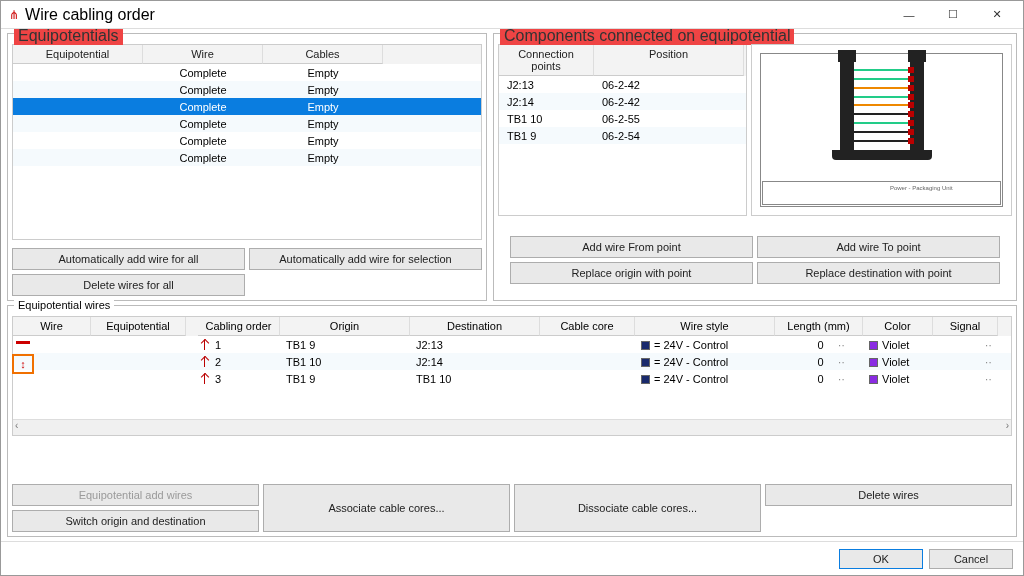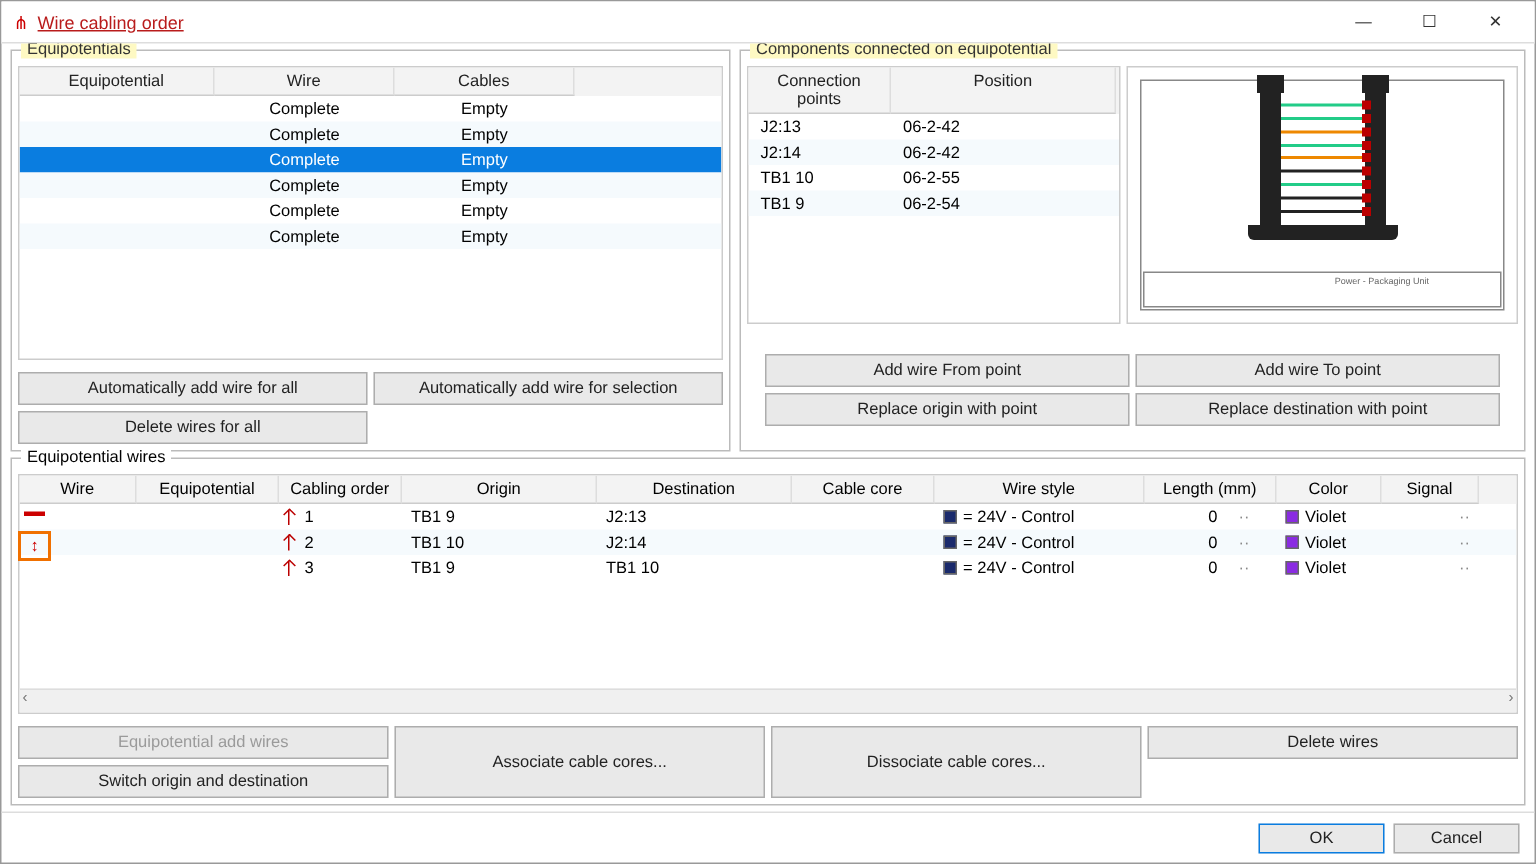--- a/index.html
+++ b/index.html
@@ -1,27 +1,27 @@
 <!DOCTYPE html>
 <html><head>
 <meta charset="utf-8">
 <style>
 * { box-sizing: border-box; margin: 0; padding: 0; font-family: "Segoe UI", Tahoma, sans-serif; font-size: 11px; }
 html, body { width: 1024px; height: 576px; background: #fff; overflow: hidden; }
 .window { width: 1024px; height: 576px; border: 1px solid #999; display: flex; flex-direction: column; background:#fff; }
 .titlebar { height: 28px; display:flex; align-items:center; padding:0 4px 0 8px; border-bottom:1px solid #ddd; background:#fff; }
 .titlebar .icon { color:#c00; margin-right:6px; font-size:12px; }
-.titlebar .title { flex:1; color:#b91c1c; font-size:12px;text-decoration:underline; }
+.titlebar .title { flex:1; color:#000000; font-size:16px; }
 .win-btn { width:44px; height:26px; display:flex; align-items:center; justify-content:center; color:#333; }
 
 .content { flex:1; display:flex; flex-direction:column; padding:4px 6px; gap:4px; overflow:hidden; }
 
 .top-area { display:flex; gap:6px; height:268px; }
 .fieldset { border:1px solid #bbb; position:relative; background:#fff; display:flex; flex-direction:column; }
-.fieldset > .legend { position:absolute; top:-7px; left:6px; background:#fef9c3; padding:0 4px; color:#333; font-size:11px; }
+.fieldset > .legend { position:absolute; top:-7px; left:6px; background:#ef4444; padding:0 4px; color:#333; font-size:16px; }
 .fs-equi { flex: 0 0 480px; }
 .fs-comp { flex: 1; display:flex; flex-direction:row; }
 
 .eq-grid-wrap { flex:1; margin:10px 4px 4px 4px; border:1px solid #ccc; overflow:hidden; background:#fff; display:flex; flex-direction:column;}
 .grid-head { display:flex; background:#f3f3f3; }
 .grid-head .hcell { border-right:1px solid #ddd; border-bottom:1px solid #ccc; padding:3px 6px; text-align:center; color:#222; }
 .grid-body { flex:1; overflow:auto; }
 .grid-row { display:flex; height:17px; align-items:center; }
 .grid-row.even { background:#f5fafd; }
 .grid-row.sel { background:#0a7de0; color:#fff; }
@@ -56,21 +56,21 @@
 .dev-wire { height:2px; position:relative;}
 .dev-wire::after{content:'';position:absolute;right:-4px;top:-2px;width:6px;height:6px;background:#b00;}
 .w-g{background:#2c8;} .w-o{background:#e80;} .w-b{background:#222;}
 
 .comp-btns { margin:16px; display:grid; grid-template-columns:1fr 1fr; gap:4px; }
 .fs-wires { flex:1; display:flex; flex-direction:column; border:1px solid #bbb; position:relative; }
 .fs-wires .legend{ position:absolute; top:-7px; left:6px; background:#fff; padding:0 4px; }
 .wire-grid-wrap { margin:10px 4px 4px 4px; flex:1; border:1px solid #ccc; display:flex; flex-direction:column; background:#fff; overflow:hidden;}
 .wire-head{display:flex; background:#f3f3f3;}
 .wire-head .hcell{border-right:1px solid #ddd;border-bottom:1px solid #ccc;padding:3px 4px;text-align:center;}
-.wc-wire{width:78px;} .wc-eq{width:95px;} .wc-order{width:82px;} .wc-origin{width:130px;}
+.wc-wire{width:78px;} .wc-eq{width:95px;} .wc-order{width:82px;margin-left:12px;} .wc-origin{width:130px;}
 .wc-dest{width:130px;} .wc-core{width:95px;} .wc-style{width:140px;} .wc-len{width:88px;}
 .wc-color{width:70px;} .wc-signal{width:65px;}
 .wire-body{flex:1;overflow:auto;}
 .wire-row{display:flex;height:17px;align-items:center;}
 .wire-row.even{background:#f5fafd;}
 .wire-row .gcell{text-align:left;padding:0 6px;}
 .wire-row .wc-len{text-align:right;padding-right:18px;}
 .wire-row .wc-order{display:flex;align-items:center;gap:3px;}
 .order-icon{display:inline-block;width:8px;height:10px;border-left:1px solid #b00;position:relative;}
 .order-icon::before{content:'';position:absolute;left:-3px;top:0;width:5px;height:5px;border-top:1px solid #b00;border-left:1px solid #b00;transform:rotate(45deg);}
@@ -219,21 +219,21 @@
         </div>
         <div class="comp-btns">
           <div class="btn">Add wire From point</div>
           <div class="btn">Add wire To point</div>
           <div class="btn">Replace origin with point</div>
           <div class="btn">Replace destination with point</div>
         </div>
       </div>
     </div>
 
-    <div class="fs-wires" style="position:relative;">
+    <div class="fs-wires" style="position:relative;gap:40px;">
       <div class="legend">Equipotential wires</div>
       <div class="tool-icons">
         <div class="tool-ic">
             <span class="wi-red"></span>
           </div>
         <div class="tool-ic hl">
             <span class="wi-swap">↕</span>
           </div>
       </div>
       <div class="wire-grid-wrap">

